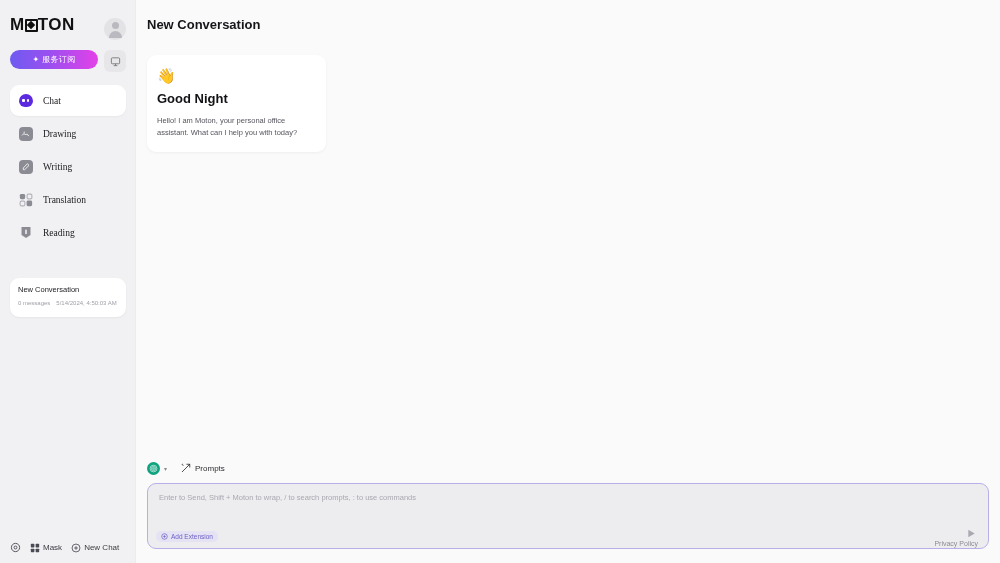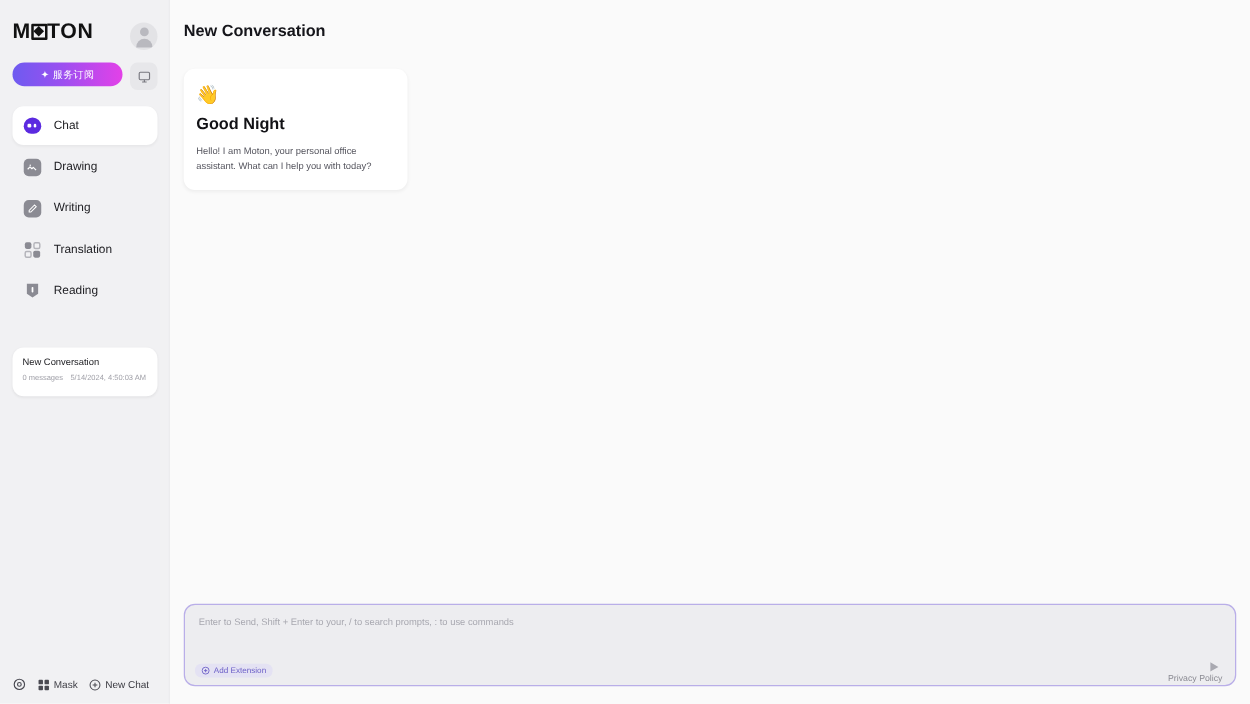--- a/index.html
+++ b/index.html
@@ -74,21 +74,21 @@
     background: linear-gradient(90deg, #6e5bf0 0%, #9b4ff0 45%, #e341e8 100%);
     display: flex; align-items: center; justify-content: center;
     gap: 3px; cursor: pointer;
   }
   .sub-btn .spark { color: #fff; font-size: 8px; line-height: 1; }
   .sub-btn .txt {
     color: #fff; font-size: 8px; letter-spacing: 0.3px;
     font-family: "DejaVu Sans", sans-serif;
   }
 
-  .nav { position: absolute; top: 85px; left: 10px; width: 116px; }
+  .nav { position: absolute; top: 85px; left: 10px; width: 116px; font-family: Liberation Serif, serif; }
   .nav-item {
     height: 31px; display: flex; align-items: center;
     padding-left: 8px; gap: 10px; border-radius: 9px;
     margin-bottom: 2px; cursor: pointer;
   }
   .nav-item.active { background: #ffffff; box-shadow: 0 1px 2px rgba(0,0,0,.04); }
   .nav-label { font-size: 9.5px; color: #1b1b1f; }
   .nav-ico { width: 15px; height: 15px; display: flex; align-items: center; justify-content: center; }
   .ico-chat {
     width: 14px; height: 13px; background: #5b2ae0;
@@ -300,23 +300,42 @@
     <div class="main-header">New Conversation</div>
 
     <div class="greet-card">
       <div class="greet-emoji">👋</div>
       <div class="greet-title">Good Night</div>
       <div class="greet-desc">Hello! I am Moton, your personal office assistant. What can I help you with today?</div>
     </div>
 
     <div class="input-zone">
 
+      <div class="input-tools">
+        <div class="model-chip">
+          <span class="model-logo">
+            <svg width="9" height="9" viewBox="0 0 24 24" fill="none" stroke="#ffffff" stroke-width="1.6">
+              <circle cx="12" cy="12" r="9"></circle>
+                <circle cx="12" cy="12" r="5.5"></circle>
+                <circle cx="12" cy="12" r="2"></circle>
+            </svg>
+          </span>
+          <span class="chev">▾</span>
+        </div>
+        <div class="prompts">
+          <svg width="10" height="10" viewBox="0 0 24 24" fill="none" stroke="#2c2c33" stroke-width="2" stroke-linecap="round">
+            <path d="M3 21L21 3M14 3h7v7"></path>
+              <path d="M3 4l2 2M4 3l0 0"></path>
+          </svg>
+          <span class="prompts-label">Prompts</span>
+        </div>
+      </div>
 
       <div class="input-box">
-        <div class="input-ph">Enter to Send, Shift + Enter to your, / to search prompts, : to use commands</div>
+        <div class="input-ph">Enter to Send, Shift + Moton to wrap, / to search prompts, : to use commands</div>
 
         <div class="add-ext">
           <svg width="7" height="7" viewBox="0 0 24 24" fill="none" stroke="#6b5fc7" stroke-width="2.4">
             <circle cx="12" cy="12" r="9.5"></circle>
               <path d="M12 7.5v9M7.5 12h9"></path>
           </svg>
           <span class="add-ext-label">Add Extension</span>
         </div>
 
         <div class="send-btn">

